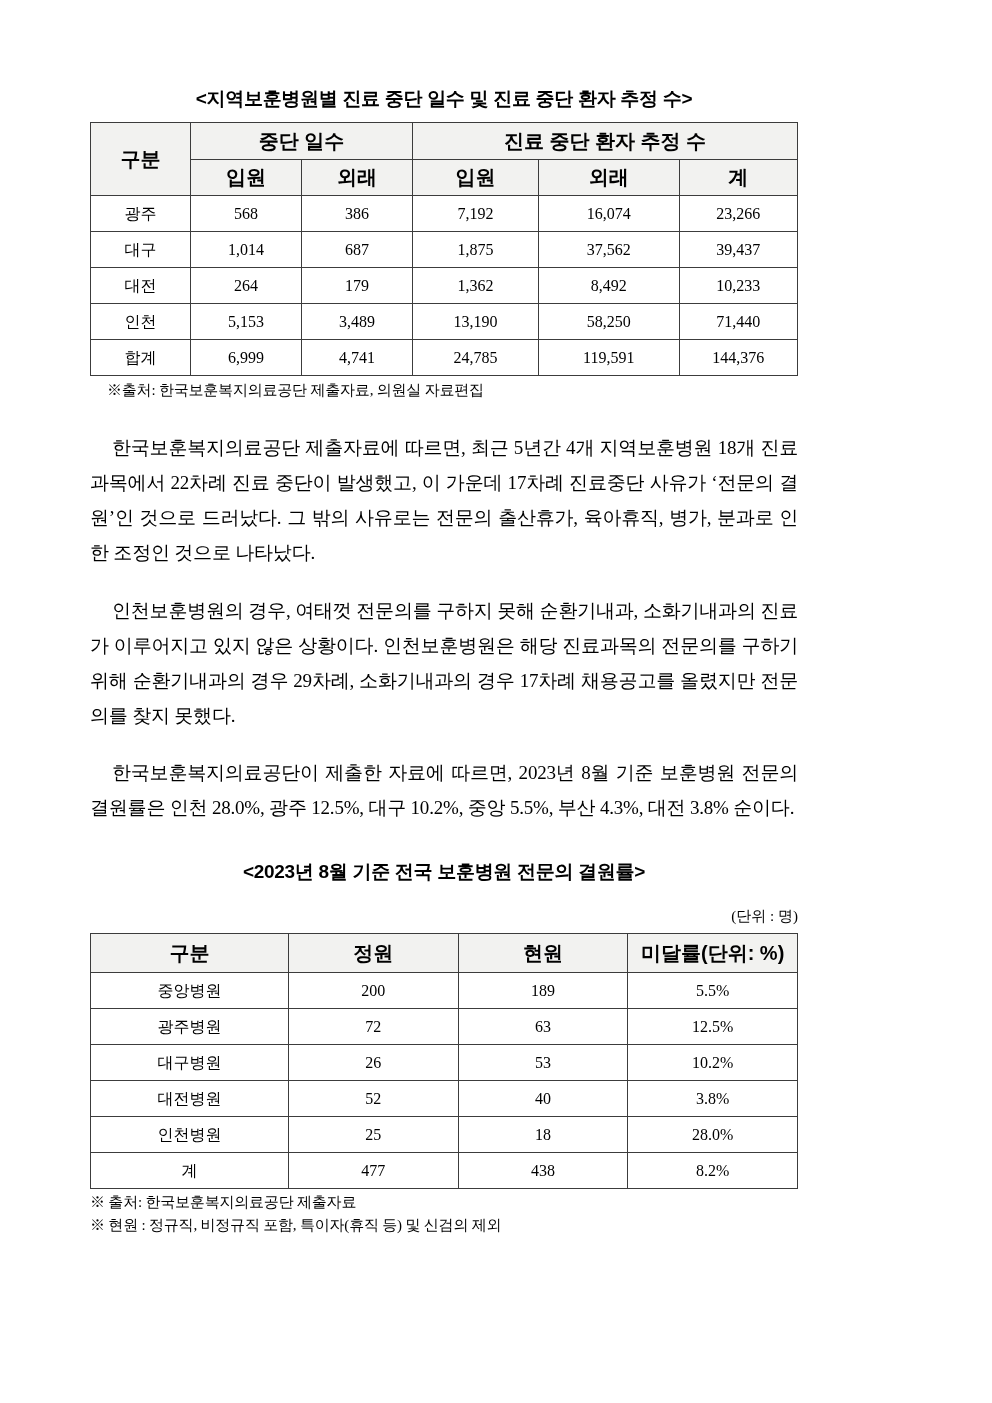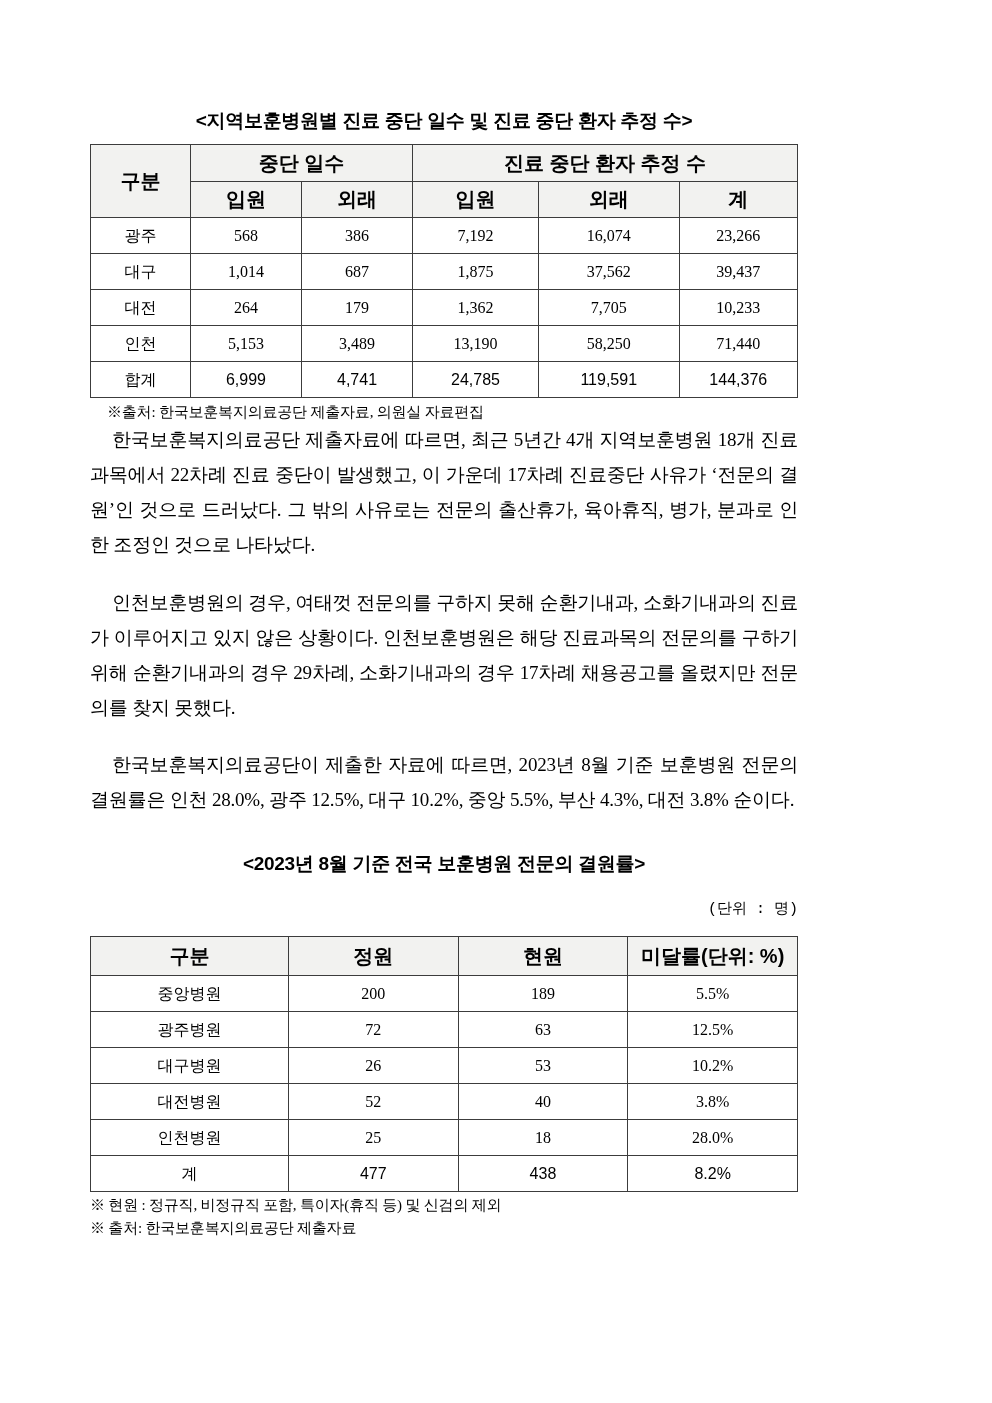--- a/index.html
+++ b/index.html
@@ -11,21 +11,21 @@
     width: 992px;
     min-height: 1403px;
     font-family: "Liberation Serif", "DejaVu Serif", serif;
     color: #000000;
   }
   .page {
     position: relative;
     width: 888px;
     min-height: 1403px;
     box-sizing: border-box;
-    padding: 108px 90px 40px 90px;
+    padding: 86px 90px 40px 90px;
   }
 
   
   .table-title {
     text-align: center;
     font-weight: bold;
     font-size: 19px;
     letter-spacing: -0.3px;
     margin: 0 0 10px 0;
     font-family: "Liberation Sans", sans-serif;
@@ -50,21 +50,21 @@
   table.doc-table thead th {
     background: #f2f2f0;
     font-weight: bold;
     font-family: "Liberation Sans", sans-serif;
     font-size: 20px;
   }
   table.doc-table tbody td.rowhead {
     font-family: "Liberation Sans", sans-serif;
   }
   table.doc-table tbody tr.total td {
-    font-family: Liberation Sans, sans-serif;
+    font-family: Liberation Serif, serif;
   }
   table.doc-table.t1 thead tr:first-child th {
     height: 26px;
   }
   table.doc-table.t1 tbody td {
     height: 25px;
   }
   table.doc-table.t2 thead th {
     height: 28px;
   }
@@ -93,27 +93,27 @@
   p.body-par {
     font-size: 19px;
     line-height: 1.85;
     text-align: justify;
     text-justify: inter-ideograph;
     margin: 0 0 22px 0;
     text-indent: 22px;
     letter-spacing: -0.2px;
   }
   .par-block {
+    margin-top: 30px;
   }
 
   .unit-line {
     text-align: right;
     font-size: 15px;
-    margin: 0 0 18px 0;
-    font-family: Liberation Mono, monospace;
+    margin: 0 0 7px 0;
   }
   .spacer-sm { height: 12px; }
 </style>
 </head>
 <body>
 
 <div class="page">
 
   <div>
     <div class="table-title">&lt;지역보훈병원별 진료 중단 일수 및 진료 중단 환자 추정 수&gt;</div>
@@ -156,21 +156,21 @@
           <td>687</td>
           <td>1,875</td>
           <td>37,562</td>
           <td>39,437</td>
         </tr>
         <tr>
           <td class="rowhead">대전</td>
           <td>264</td>
           <td>179</td>
           <td>1,362</td>
-          <td>7,705</td>
+          <td>8,492</td>
           <td>10,233</td>
         </tr>
         <tr>
           <td class="rowhead">인천</td>
           <td>5,153</td>
           <td>3,489</td>
           <td>13,190</td>
           <td>58,250</td>
           <td>71,440</td>
         </tr>
@@ -248,17 +248,17 @@
         </tr>
         <tr class="total">
           <td class="rowhead">계</td>
           <td>477</td>
           <td>438</td>
           <td>8.2%</td>
         </tr>
       </tbody>
     </table>
 
+    <div class="note">※ 출처: 한국보훈복지의료공단 제출자료</div>
     <div class="note">※ 현원 : 정규직, 비정규직 포함, 특이자(휴직 등) 및 신검의 제외</div>
-    <div class="note">※ 출처: 한국보훈복지의료공단 제출자료</div>
   </div>
 
 </div>
 
 </body></html>

